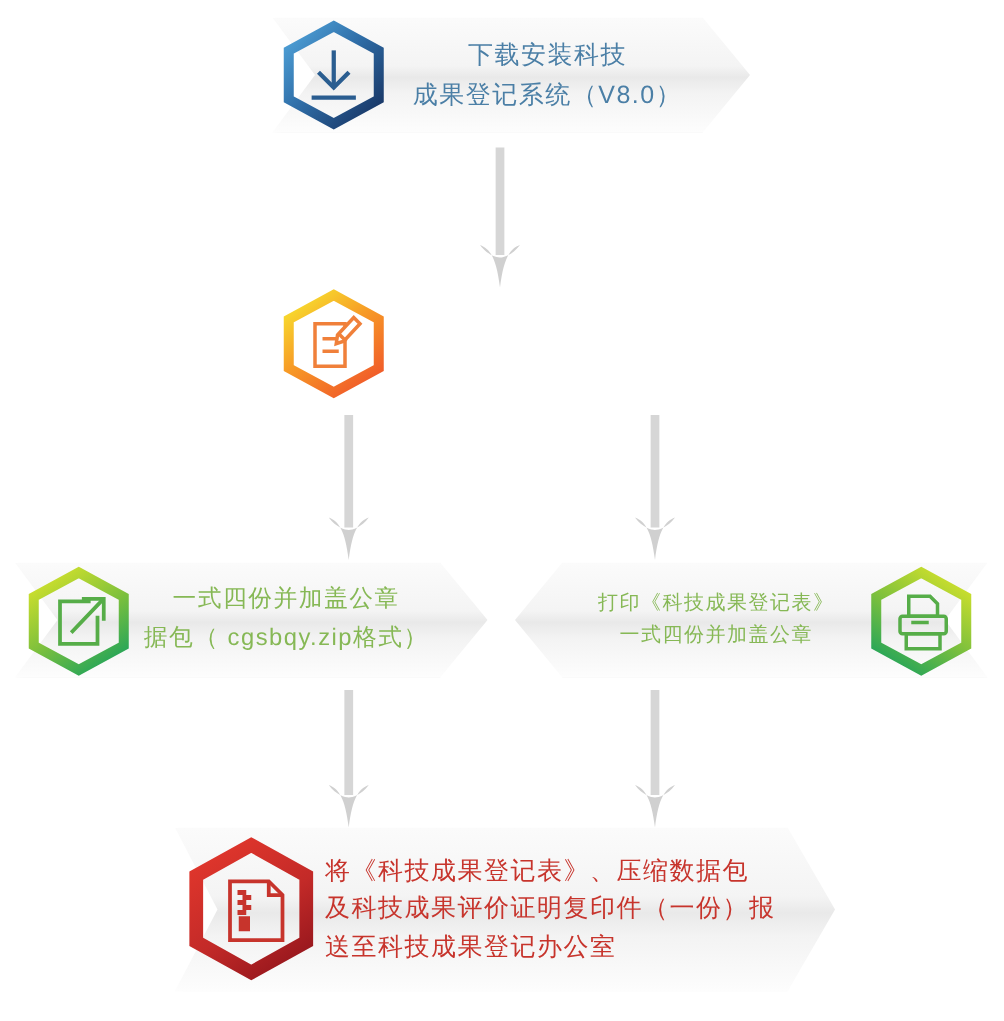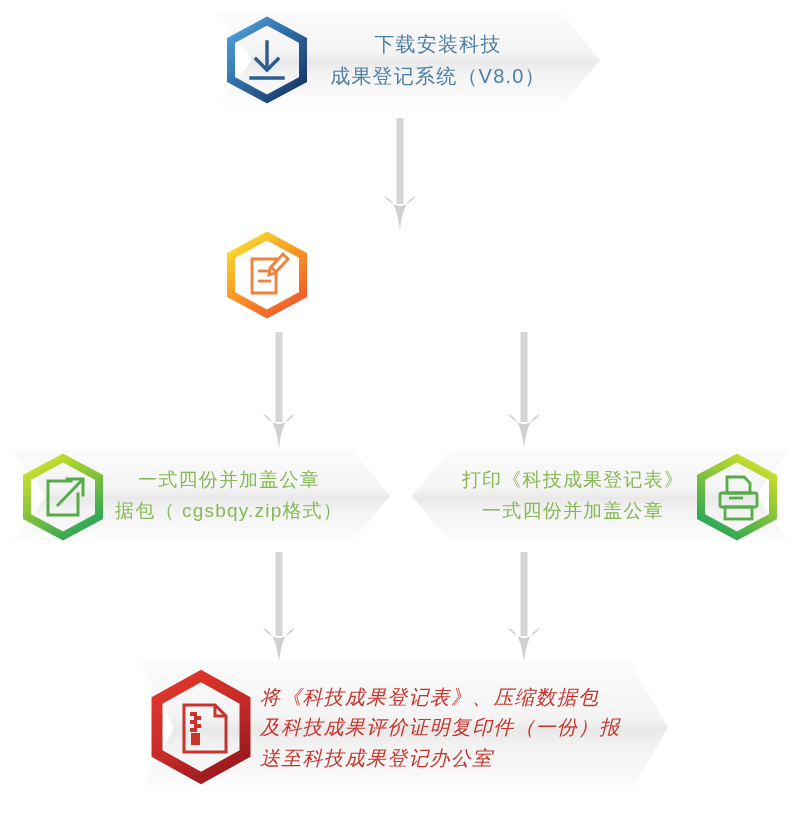--- a/index.html
+++ b/index.html
@@ -154,21 +154,21 @@
         <g stroke="#56ad48" stroke-width="3" fill="none" stroke-linecap="square">
           <path d="M49 26 H26 V60 H56 V39"></path>
           <line x1="36" y1="50" x2="59" y2="26"></line>
           <polyline points="45,24 61,24 61,40"></polyline>
         </g>
       </svg>
     </div>
   </div>
 
   <div class="ribbon pt-left" style="left:412px;top:450px;width:378px;height:92px;">
-    <div class="ribbon-text c-green2" style="font-size:19px;padding-left:24px;padding-right:80px;">打印《科技成果登记表》
+    <div class="ribbon-text c-green2" style="font-size:16px;padding-left:24px;padding-right:80px;">打印《科技成果登记表》
 一式四份并加盖公章</div>
   </div>
   <div class="hexwrap" style="left:696px;top:455px;width:82px;height:84px;">
     <div class="hexouter">
       <svg viewBox="0 0 82 84">
         <defs>
           <linearGradient id="gGreenB" x1="0.8" y1="0" x2="0.2" y2="1">
             <stop offset="0%" stop-color="#cfe02c"></stop>
             <stop offset="50%" stop-color="#80c13c"></stop>
             <stop offset="100%" stop-color="#23a45a"></stop>
@@ -192,21 +192,21 @@
     </svg>
   </div>
 
   <div class="arrow" style="left:507px;top:552px;">
     <svg width="34" height="112" viewBox="0 0 34 112">
       <rect x="13.5" y="0" width="7" height="84" fill="#d6d6d6"></rect>
       <path d="M1 76 C9 79 14 86 17 110 C20 86 25 79 33 76 C27 84 20 86 17 86 C14 86 7 84 1 76 Z" fill="#d0d0d0"></path>
     </svg>
   </div>
 
-  <div class="ribbon pt-right" style="left:140px;top:662px;width:528px;height:131px;font-style:italic;">
+  <div class="ribbon pt-right" style="left:140px;top:662px;width:528px;height:131px;">
     <div class="ribbon-text c-red" style="font-size:20px;padding-left:120px;padding-right:26px;text-align:left;line-height:1.52;">将《科技成果登记表》、压缩数据包
 及科技成果评价证明复印件（一份）报
 送至科技成果登记办公室</div>
   </div>
   <div class="hexwrap" style="left:152px;top:672px;width:98px;height:110px;">
     <div class="hexouter">
       <svg viewBox="0 0 98 110">
         <defs>
           <linearGradient id="gRed" x1="0.2" y1="0" x2="0.8" y2="1">
             <stop offset="0%" stop-color="#e0362c"></stop>

